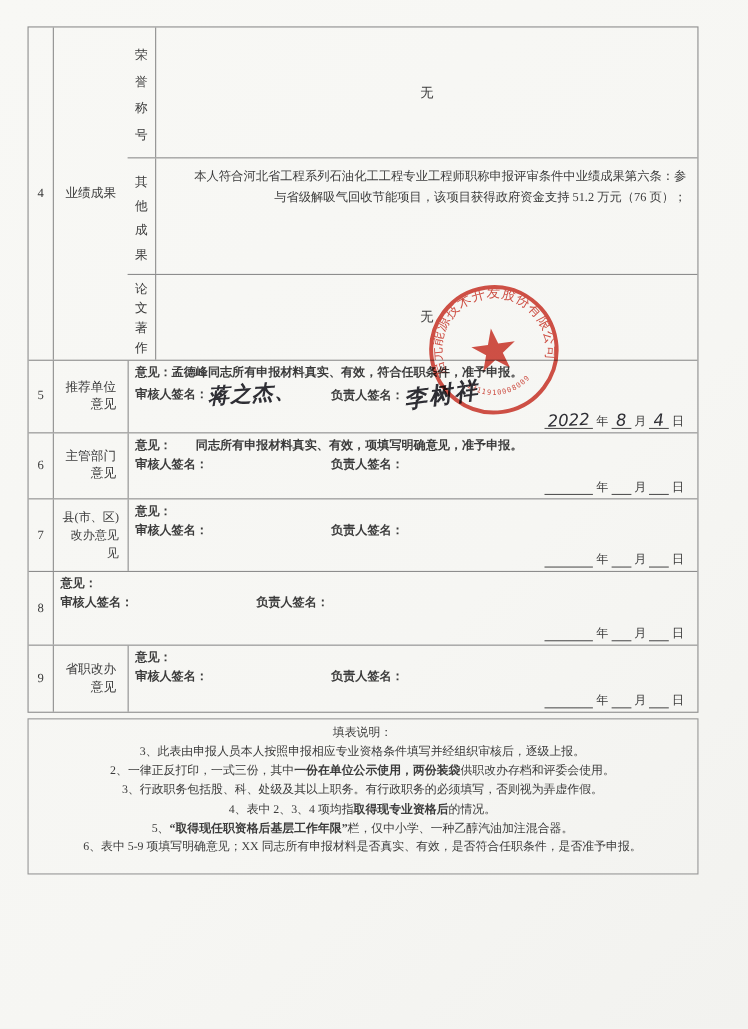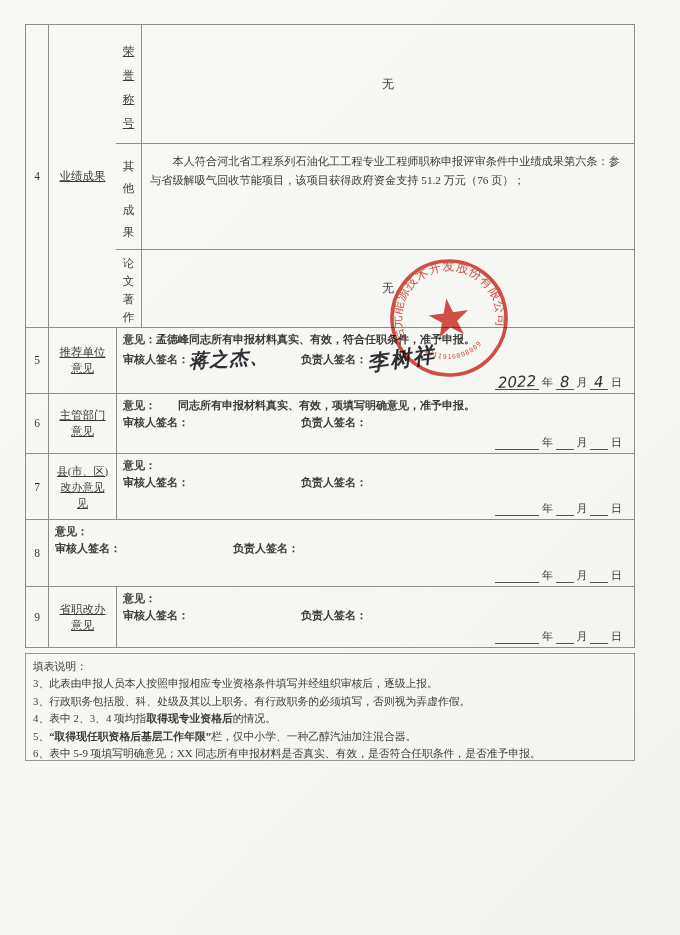--- a/index.html
+++ b/index.html
@@ -18,31 +18,31 @@
   .form-table{
     position:absolute;left:25px;top:24px;width:610px;height:624px;
     border:1px solid #8d8d8d;background:transparent;
     display:flex;flex-direction:column;box-sizing:border-box;
     font-size:11px;
   }
   .trow{display:flex;flex-direction:row;box-sizing:border-box;}
   .trow + .trow{border-top:1px solid #8d8d8d;}
   .cell{box-sizing:border-box;}
   .num-cell{width:22px;display:flex;align-items:center;justify-content:center;font-size:11.5px;}
-  .label-cell{width:68px;border-left:1px solid #8d8d8d;display:flex;align-items:center;justify-content:center;text-align:center;font-size:11.5px;line-height:16px;white-space:pre-line;text-decoration:underline;}
+  .label-cell{width:68px;border-left:1px solid #8d8d8d;display:flex;align-items:center;justify-content:center;text-align:right;font-size:11.5px;line-height:16px;white-space:pre-line;}
   .content-cell{flex:1;border-left:1px solid #8d8d8d;position:relative;box-sizing:border-box;}
   
   .sub-col{flex:1;display:flex;flex-direction:column;}
   .sub-row{display:flex;flex-direction:row;box-sizing:border-box;}
   .sub-row + .sub-row{border-top:1px solid #8d8d8d;}
   .vlabel-cell{width:25px;border-left:1px solid #8d8d8d;box-sizing:border-box;display:flex;justify-content:center;}
   .vlabel{width:13px;word-break:break-all;text-align:center;font-size:11.5px;}
   .center-content{flex:1;border-left:1px solid #8d8d8d;display:flex;align-items:center;justify-content:center;font-size:12px;}
   .para-content{flex:1;border-left:1px solid #8d8d8d;padding:8px 10px 0 8px;line-height:19px;font-size:11.2px;}
-  .para-content p{margin:0;text-indent:2em;}
+  .para-content p{margin:0;text-indent:2em;text-align:right;}
   
   .op-content{padding:3px 8px 2px 6px;font-size:11px;line-height:17px;font-weight:bold;}
   .sig-line{position:relative;height:17px;}
   .leader-block{position:absolute;left:178px;top:0;}
   .date-line{position:absolute;right:12px;bottom:3px;font-size:11px;white-space:nowrap;}
   .blank{display:inline-block;border-bottom:1px solid #555;text-align:center;vertical-align:bottom;height:13px;line-height:13px;}
   .blank.y{min-width:44px;}
   .blank.m{min-width:18px;}
   .blank.d{min-width:18px;}
   .hand{
@@ -55,43 +55,43 @@
   .hand.dt{font-size:15px;transform:rotate(-3deg);line-height:12px;}
   
   .stamp{
     position:absolute;left:387px;top:256px;width:124px;height:124px;
     transform:rotate(-8deg);
     mix-blend-mode:multiply;opacity:.88;z-index:5;
     pointer-events:none;
   }
   
   .notes-box{
-    position:absolute;left:25px;top:653px;width:610px;height:108px;
+    position:absolute;left:25px;top:653px;width:610px;height:142px;
     border:1px solid #979797;box-sizing:border-box;
-    padding:4px 8px 0 7px;font-size:10.8px;line-height:17.4px;
+    padding:4px 8px 0 7px;font-size:10.8px;line-height:17.4px;text-align:center;
   }
   .note-line{white-space:nowrap;}
   .note-line .b{font-weight:bold;}
   .notes-title{font-size:10.8px;}
 </style>
 </head>
 <body>
 
 <div class="sheet">
 
   <div class="form-table">
 
     <div class="trow" style="height:302px;">
       <div class="cell num-cell">4</div>
       <div class="cell label-cell">业绩成果</div>
       <div class="sub-col">
 
         <div class="sub-row" style="height:118px;">
           <div class="vlabel-cell" style="border-left:none;padding-top:14px;">
-            <div class="vlabel" style="line-height:24px;text-decoration:underline;">荣誉称号</div>
+            <div class="vlabel" style="line-height:24px;">荣誉称号</div>
           </div>
           <div class="center-content">无</div>
         </div>
 
         <div class="sub-row" style="height:106px;">
           <div class="vlabel-cell" style="border-left:none;padding-top:11px;">
             <div class="vlabel" style="line-height:22px;">其他成果</div>
           </div>
           <div class="para-content">
             <p>本人符合河北省工程系列石油化工工程专业工程师职称申报评审条件中业绩成果第六条：参与省级解吸气回收节能项目，该项目获得政府资金支持 51.2 万元（76 页）；</p>
@@ -246,20 +246,21 @@
         <textPath href="#arcBottom" startOffset="50%" text-anchor="middle">1311910008009</textPath>
       </text>
       <text x="62" y="80" font-size="52" fill="#cf3a2e" text-anchor="middle">★</text>
     </svg>
   </div>
 
   <div class="notes-box">
     <div class="notes-title">填表说明：</div>
     <div>
         <div class="note-line"><span>3、此表由申报人员本人按照申报相应专业资格条件填写并经组织审核后，逐级上报。</span></div>
+        <div class="note-line"><span>2、一律正反打印，一式三份，其中</span><span class="b">一份在单位公示使用，两份装袋</span><span>供职改办存档和评委会使用。</span></div>
         <div class="note-line"><span>3、行政职务包括股、科、处级及其以上职务。有行政职务的必须填写，否则视为弄虚作假。</span></div>
         <div class="note-line"><span>4、表中 2、3、4 项均指</span><span class="b">取得现专业资格后</span><span>的情况。</span></div>
         <div class="note-line"><span>5、</span><span class="b">“取得现任职资格后基层工作年限”</span><span>栏，仅中小学、一种乙醇汽油加注混合器。</span></div>
         <div class="note-line"><span>6、表中 5-9 项填写明确意见；XX 同志所有申报材料是否真实、有效，是否符合任职条件，是否准予申报。</span></div>
       </div>
   </div>
 
 </div>
 
 </body></html>

